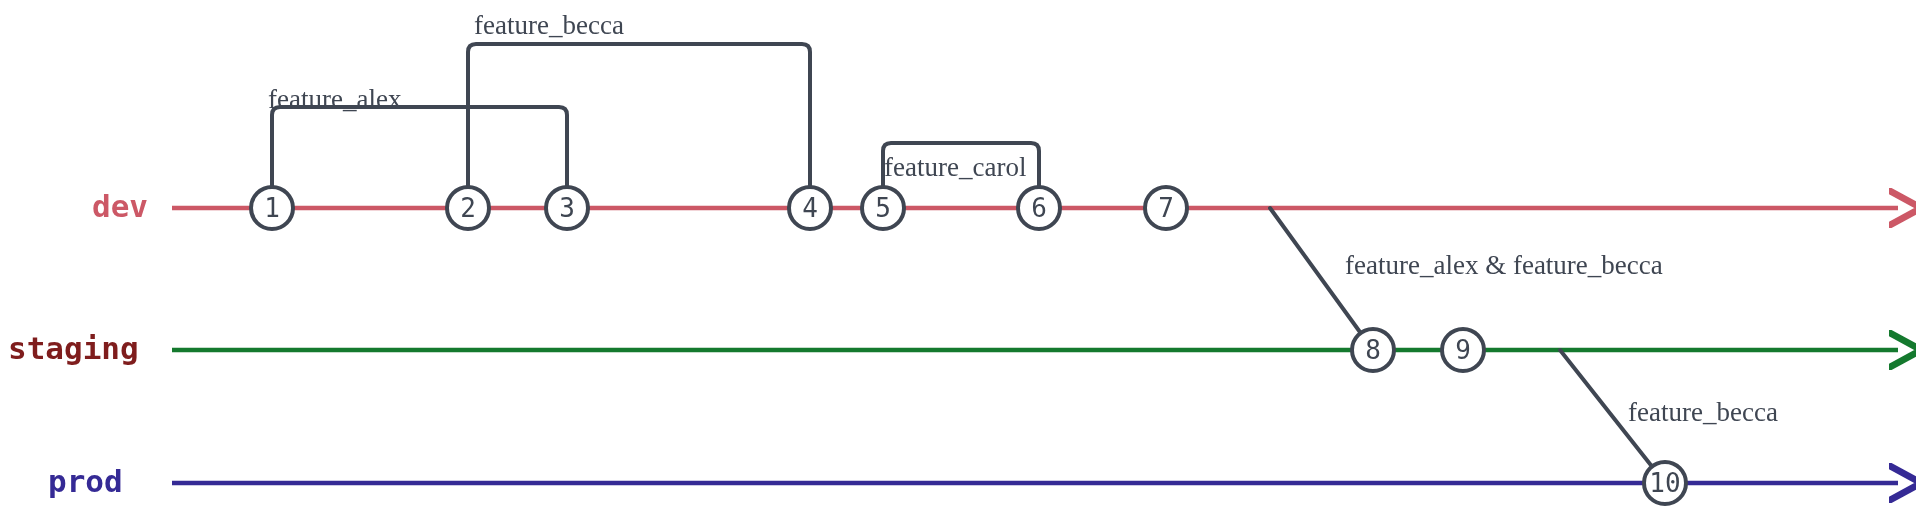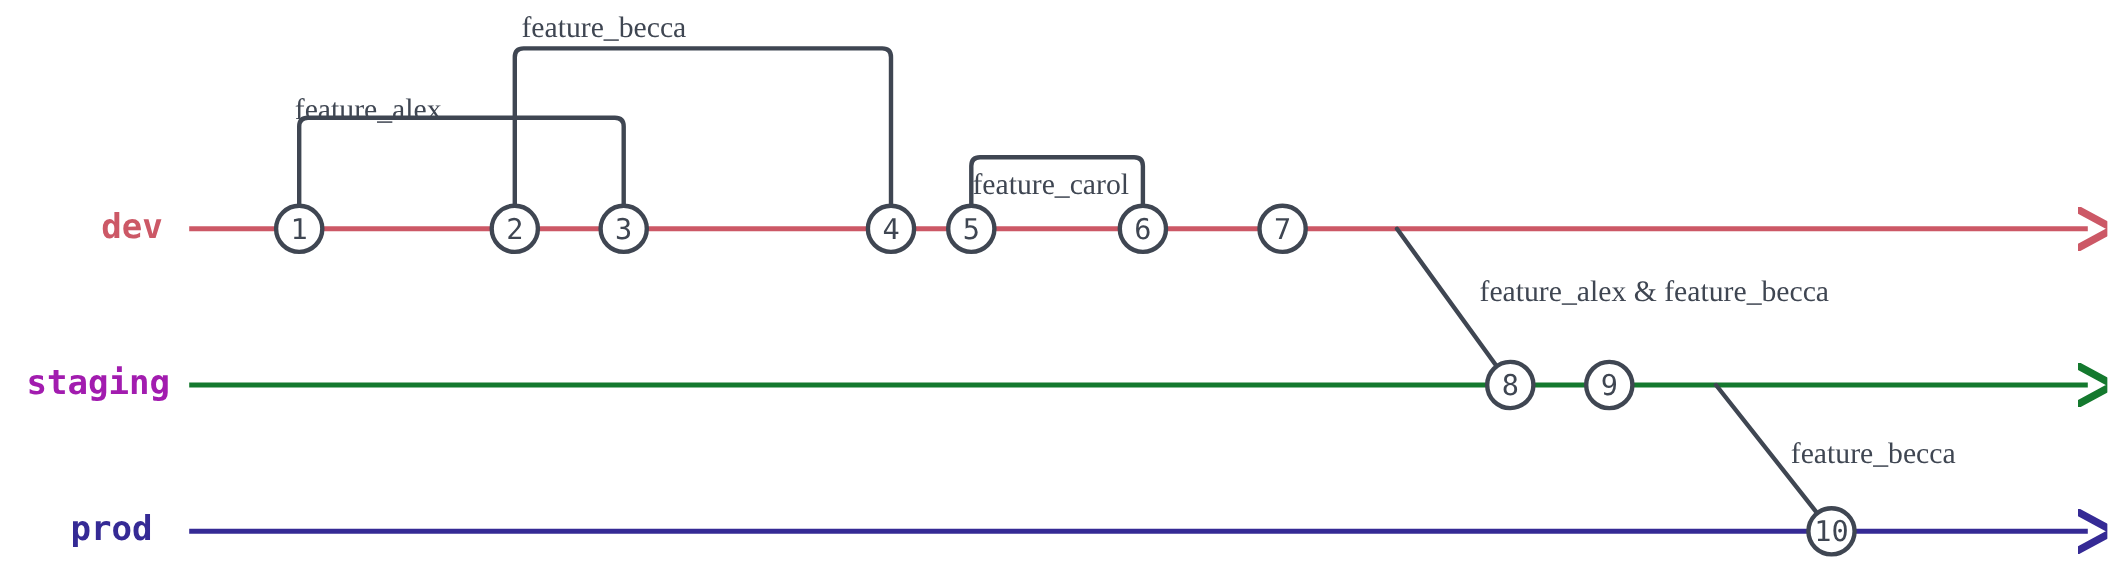--- a/index.html
+++ b/index.html
@@ -80,22 +80,22 @@
         </g>
         <g>
           <circle cx="1665" cy="483" r="21" fill="#ffffff" stroke="#3f4652" stroke-width="4"></circle>
           <text x="1665" y="492" text-anchor="middle" class="node-num">10</text>
         </g>
       </g>
   </svg>
 
   <div id="labels-layer">
       <div class="branch-label" style="left: 92px; top: 188px; color: rgb(204, 88, 102);">dev</div>
-      <div class="branch-label" style="left: 8px; top: 330px; color: #a21caf; margin-left: 16px;">staging</div>
-      <div class="branch-label" style="left: 64px; top: 463px; color: rgb(53, 42, 149);">prod</div>
+      <div class="branch-label" style="left: 8px; top: 330px; color: #7f1d1d;">staging</div>
+      <div class="branch-label" style="left: 48px; top: 463px; color: rgb(53, 42, 149);">prod</div>
       <div class="feat-label" style="left: 268px; top: 84px;">feature_alex</div>
       <div class="feat-label" style="left: 474px; top: 10px;">feature_becca</div>
       <div class="feat-label" style="left: 884px; top: 108px; margin-top: 44px;">feature_carol</div>
       <div class="feat-label" style="left: 1345px; top: 250px;">feature_alex &amp; feature_becca</div>
       <div class="feat-label" style="left: 1628px; top: 397px;">feature_becca</div>
     </div>
 
 </div>
 
 </body></html>

